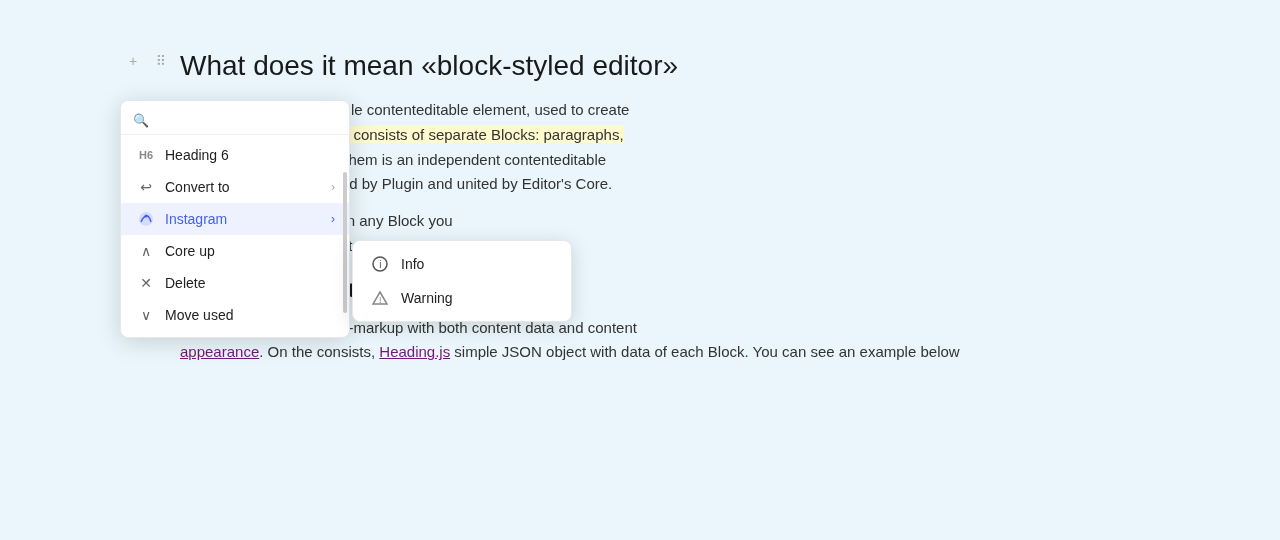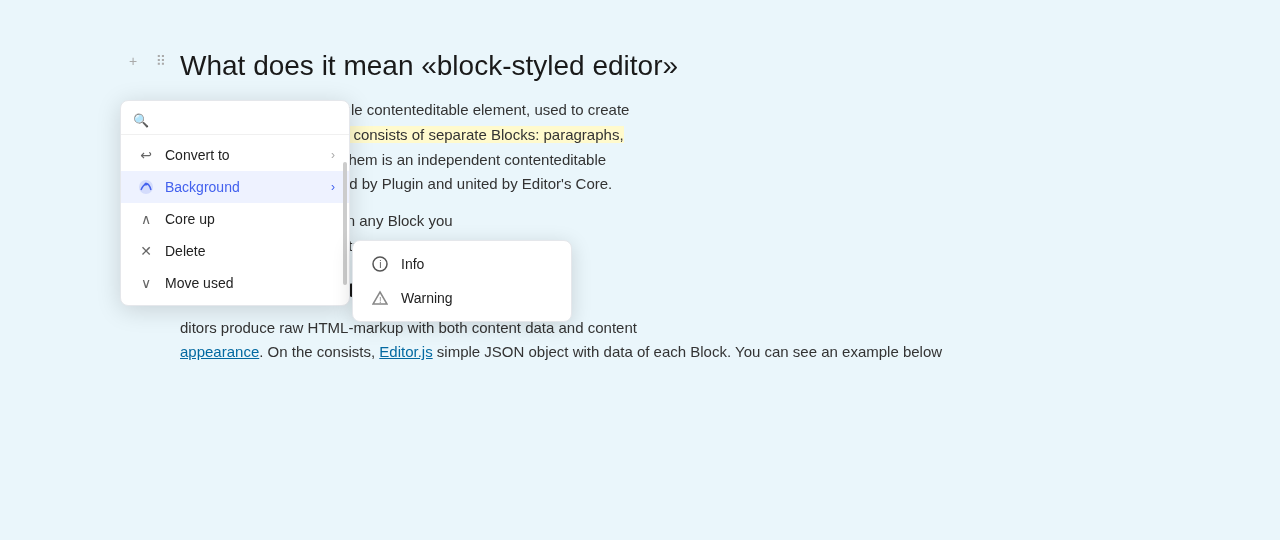--- a/index.html
+++ b/index.html
@@ -61,21 +61,21 @@
       padding: 6px 0;
       font-size: 15px;
       color: #333;
       line-height: 1.65;
       flex: 1;
     }
 
     .highlight-yellow { background: #fffacd; }
 
     .link-text { color: #7b4db5; text-decoration: underline; cursor: pointer; }
-    .link-text-blue { color: #0369a1; text-decoration: underline; cursor: pointer; }
+    .link-text-blue { color: #701a75; text-decoration: underline; cursor: pointer; }
 
     .subheading-block {
       font-size: 20px;
       font-weight: 700;
       color: #1a1a1a;
       padding: 14px 0 8px 0;
       flex: 1;
     }
 
     
@@ -230,46 +230,52 @@
 
   <div class="content-block">
     <span>the </span><span class="link-text">simple API</span><span> for creation any Block you</span><br>
     <span>or Tweets, Instagram posts, surveys and</span>
   </div>
 
   <div class="subheading-block">ean clean data output</div>
 
   <div class="content-block">
     <span>ditors produce raw HTML-markup with both content data and content</span><br>
-    <span class="link-text-blue">appearance</span><span>. On the consists, </span><span class="link-text-blue">Editor.js</span><span> simple JSON object with data of each Block. You can see an example below</span>
+    <span class="link-text-blue">appearance</span><span>. On the consists, </span><span class="link-text-blue">Heading.js</span><span> simple JSON object with data of each Block. You can see an example below</span>
   </div>
 
 </div>
 
 <div class="dropdown-menu">
   <div class="filter-row">
     <span class="filter-icon">🔍</span>
   </div>
 
+  <div class="menu-item">
+    <div class="menu-item-icon">
+      <span class="h6-badge">H6</span>
+    </div>
+    <span class="menu-item-label">Heading 6</span>
+  </div>
 
   <div class="menu-item">
     <div class="menu-item-icon">↩</div>
     <span class="menu-item-label">Convert to</span>
     <span class="menu-item-arrow">›</span>
   </div>
 
   <div class="menu-item active">
     <div class="menu-item-icon">
       <svg width="16" height="16" viewBox="0 0 16 16" fill="none">
         <circle cx="8" cy="8" r="7" fill="#4361ee" opacity="0.15"></circle>
         <path d="M3 11 Q5 6 8 5 Q11 4 13 11" stroke="#4361ee" stroke-width="1.5" fill="none"></path>
         <circle cx="8" cy="5" r="1.5" fill="#4361ee"></circle>
       </svg>
     </div>
-    <span class="menu-item-label">Background</span>
+    <span class="menu-item-label">Instagram</span>
     <span class="menu-item-arrow">›</span>
   </div>
 
   <div class="menu-item">
     <div class="menu-item-icon">∧</div>
     <span class="menu-item-label">Core up</span>
   </div>
 
   <div class="menu-item">
     <div class="menu-item-icon">✕</div>

